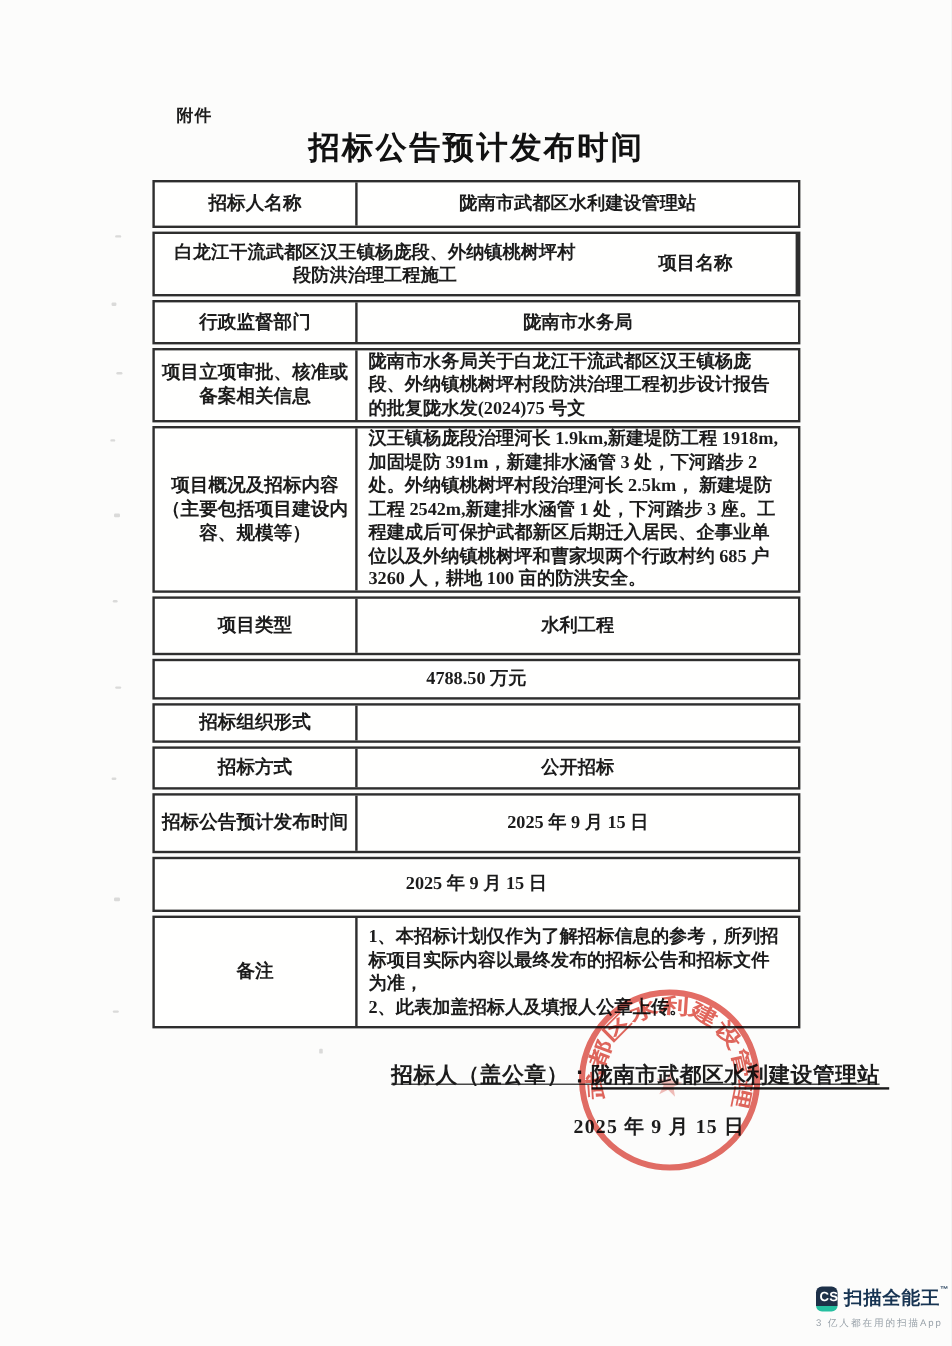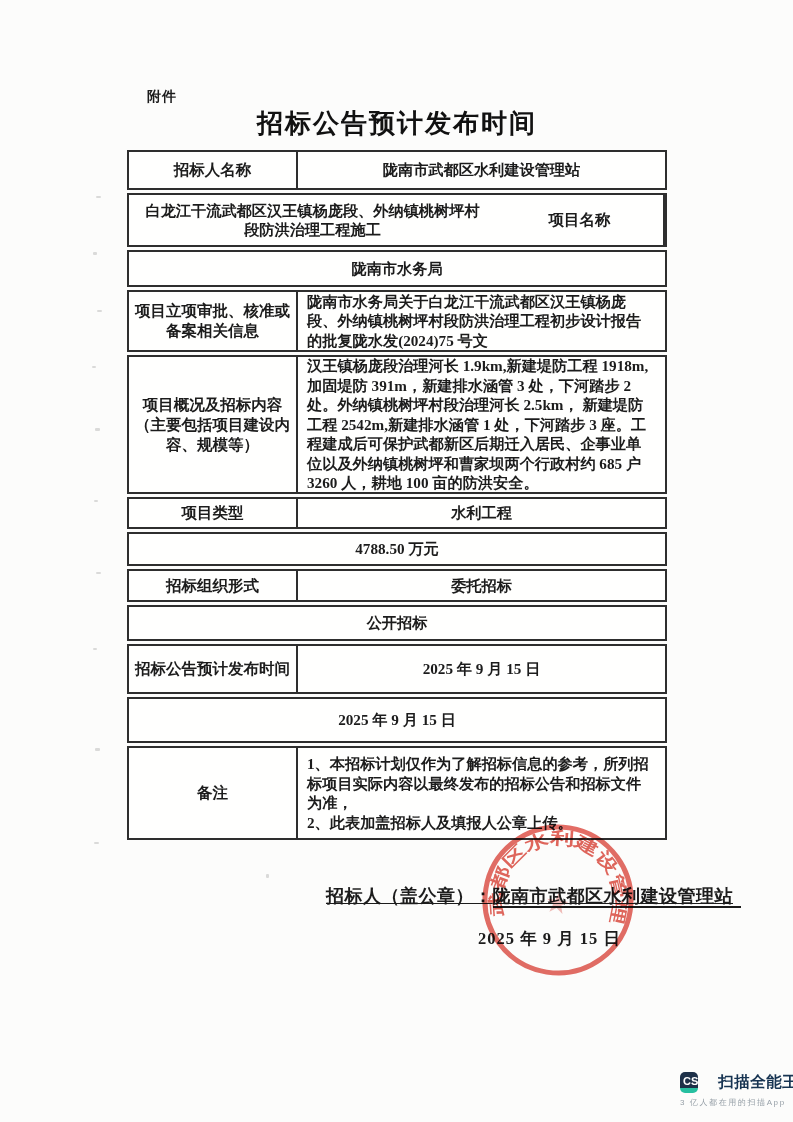--- a/index.html
+++ b/index.html
@@ -32,21 +32,21 @@
     display:flex;flex-direction:column;row-gap:3px;
   }
   .row{
     display:flex;border:2px solid var(--line);background:#fffffe;
   }
   .row:nth-of-type(1){height:40px}
   .row:nth-of-type(2){height:54px}
   .row:nth-of-type(3){height:37px}
   .row:nth-of-type(4){height:62px}
   .row:nth-of-type(5){height:139px}
-  .row:nth-of-type(6){height:32px}
+  .row:nth-of-type(6){height:49px}
   .row:nth-of-type(7){height:34px}
   .row:nth-of-type(8){height:33px}
   .row:nth-of-type(9){height:36px}
   .row:nth-of-type(10){height:50px}
   .row:nth-of-type(11){height:46px}
   .row:nth-of-type(12){height:94px}
   .cell{display:flex;align-items:center;}
   .label{
     flex:0 0 169px;width:169px;
     border-right:2px solid var(--line);
@@ -77,21 +77,21 @@
     width:164px;height:164px;
     transform:rotate(9deg);
     opacity:.82;
     mix-blend-mode:multiply;
     pointer-events:none;
   }
   .wm{
     position:absolute;left:680px;top:1072px;width:105px;
     font-family:"Liberation Sans","DejaVu Sans",sans-serif;
   }
-  .wm-row{display:flex;align-items:center;gap:20px;}
+  .wm-row{display:flex;align-items:center;gap:5px;}
   .wm-icon{
     width:21px;height:21px;border-radius:5px;
     background:linear-gradient(to bottom,#1d3048 78%,#26bfa0 78%);
     color:#fff;font-size:11px;font-weight:800;
     display:flex;align-items:center;justify-content:flex-start;
     padding-left:3px;padding-bottom:3px;
     line-height:1;
   }
   .wm-brand{
     font-size:15.5px;font-weight:800;color:#173452;letter-spacing:.5px;
@@ -118,42 +118,43 @@
   <div class="table" id="tender-table">
       <div class="row">
         <div class="cell label">招标人名称</div>
         <div class="cell value align-center">陇南市武都区水利建设管理站</div>
       </div>
       <div class="row">
         <div class="cell value align-center">白龙江干流武都区汉王镇杨庞段、外纳镇桃树坪村段防洪治理工程施工</div>
         <div class="cell label">项目名称</div>
       </div>
       <div class="row">
+        <div class="cell label">行政监督部门</div>
         <div class="cell value align-center">陇南市水务局</div>
       </div>
       <div class="row">
         <div class="cell label">项目立项审批、核准或备案相关信息</div>
         <div class="cell value align-left">陇南市水务局关于白龙江干流武都区汉王镇杨庞段、外纳镇桃树坪村段防洪治理工程初步设计报告的批复陇水发(2024)75 号文</div>
       </div>
       <div class="row">
         <div class="cell label">项目概况及招标内容（主要包括项目建设内容、规模等）</div>
         <div class="cell value align-left">汉王镇杨庞段治理河长 1.9km,新建堤防工程 1918m,加固堤防 391m，新建排水涵管 3 处，下河踏步 2 处。外纳镇桃树坪村段治理河长 2.5km， 新建堤防工程 2542m,新建排水涵管 1 处，下河踏步 3 座。工程建成后可保护武都新区后期迁入居民、企事业单位以及外纳镇桃树坪和曹家坝两个行政村约 685 户 3260 人，耕地 100 亩的防洪安全。</div>
       </div>
       <div class="row">
         <div class="cell label">项目类型</div>
         <div class="cell value align-center">水利工程</div>
       </div>
       <div class="row">
         <div class="cell value align-center">4788.50 万元</div>
       </div>
       <div class="row">
         <div class="cell label">招标组织形式</div>
-        <div class="cell value align-center">委托招标</div>
-      </div>
-      <div class="row">
+      </div>
+      <div class="row">
+        <div class="cell label">招标方式</div>
         <div class="cell value align-center">公开招标</div>
       </div>
       <div class="row">
         <div class="cell label">招标公告预计发布时间</div>
         <div class="cell value align-center">2025 年 9 月 15 日</div>
       </div>
       <div class="row">
         <div class="cell value align-center">2025 年 9 月 15 日</div>
       </div>
       <div class="row">

